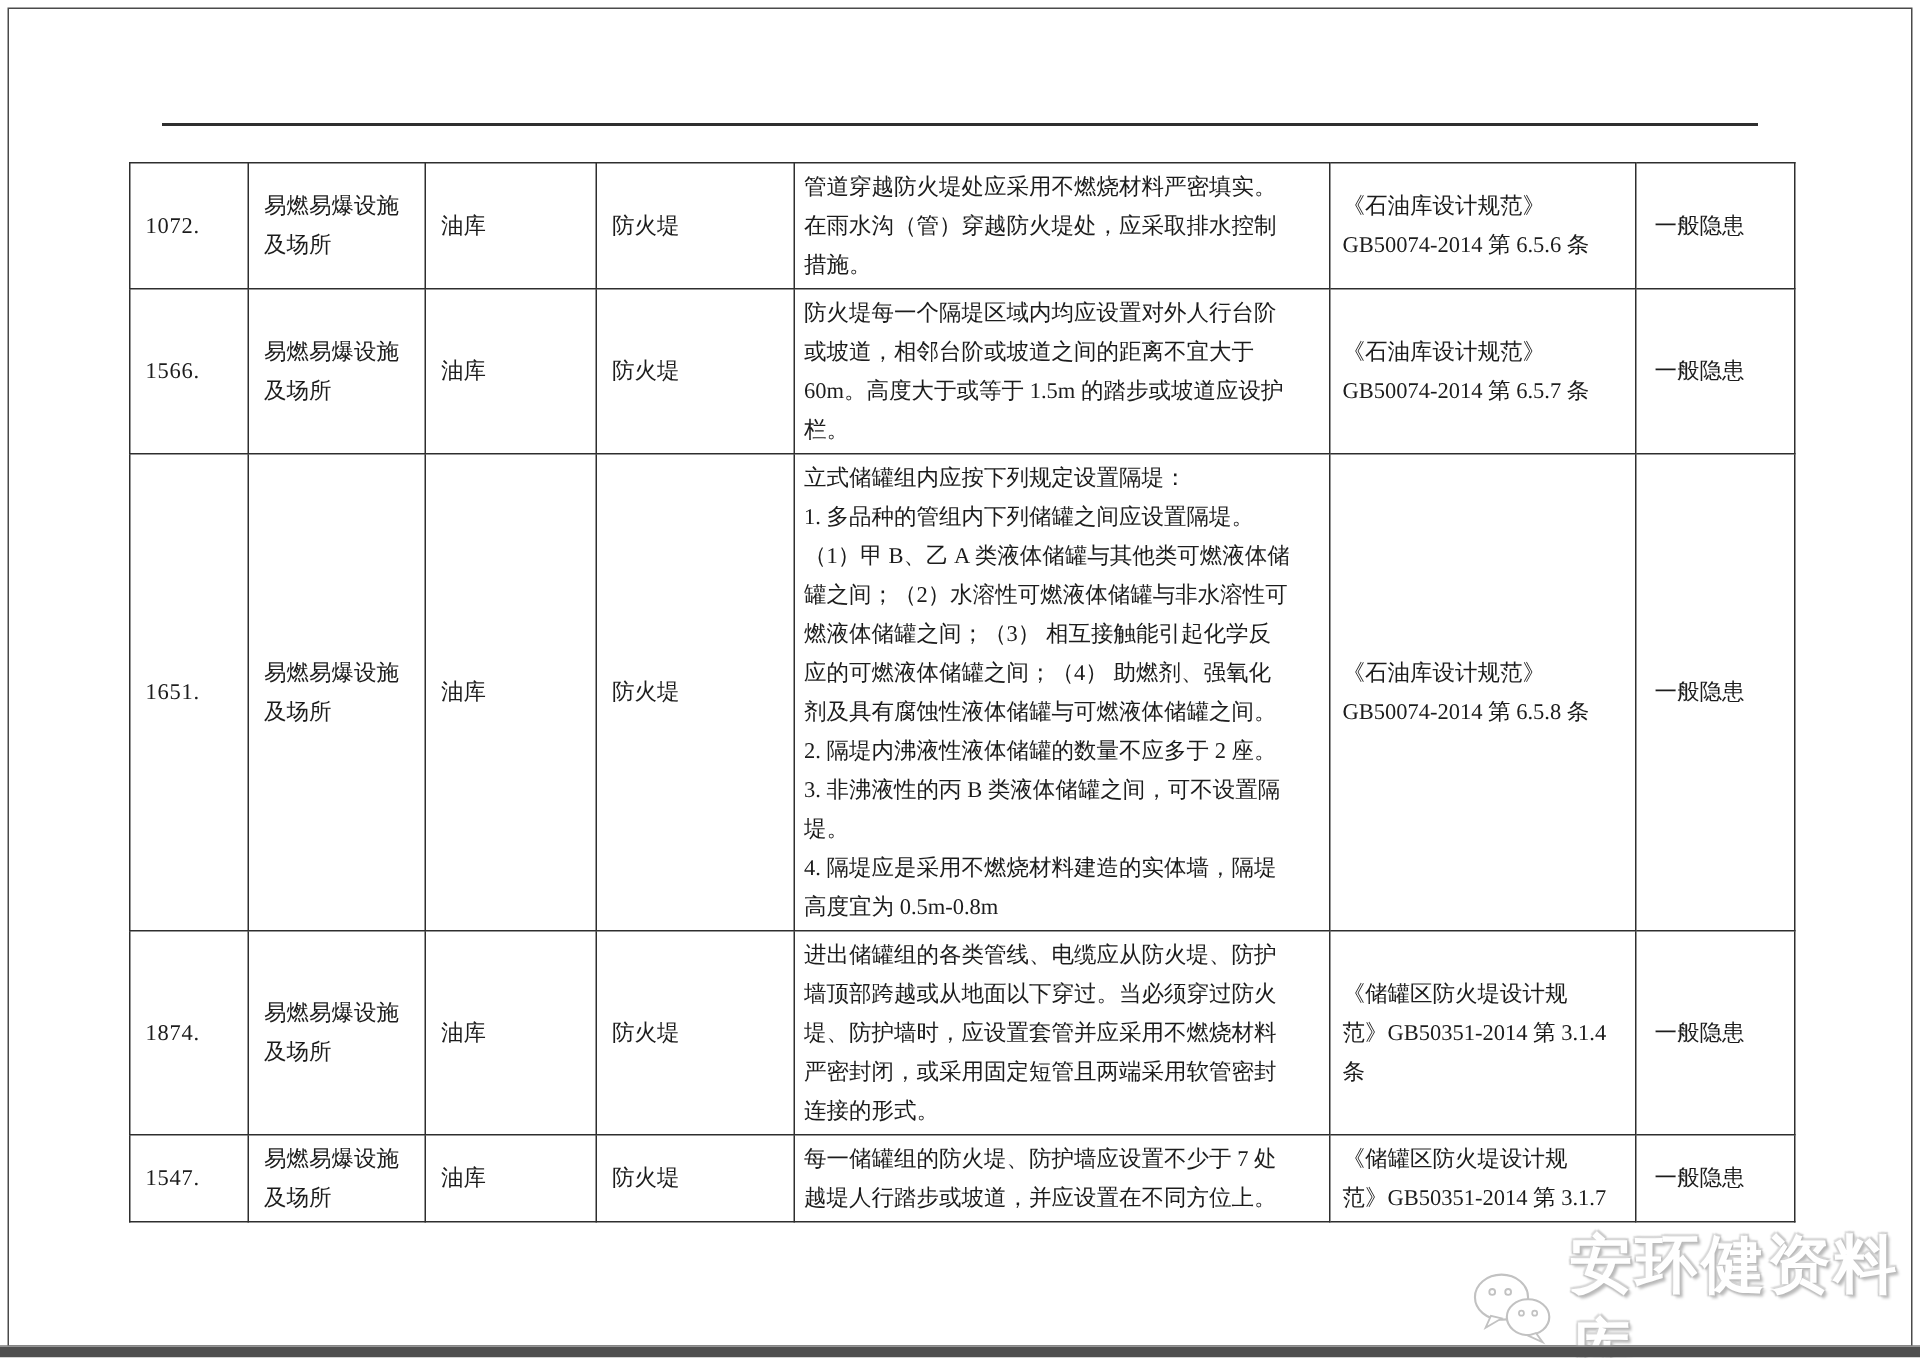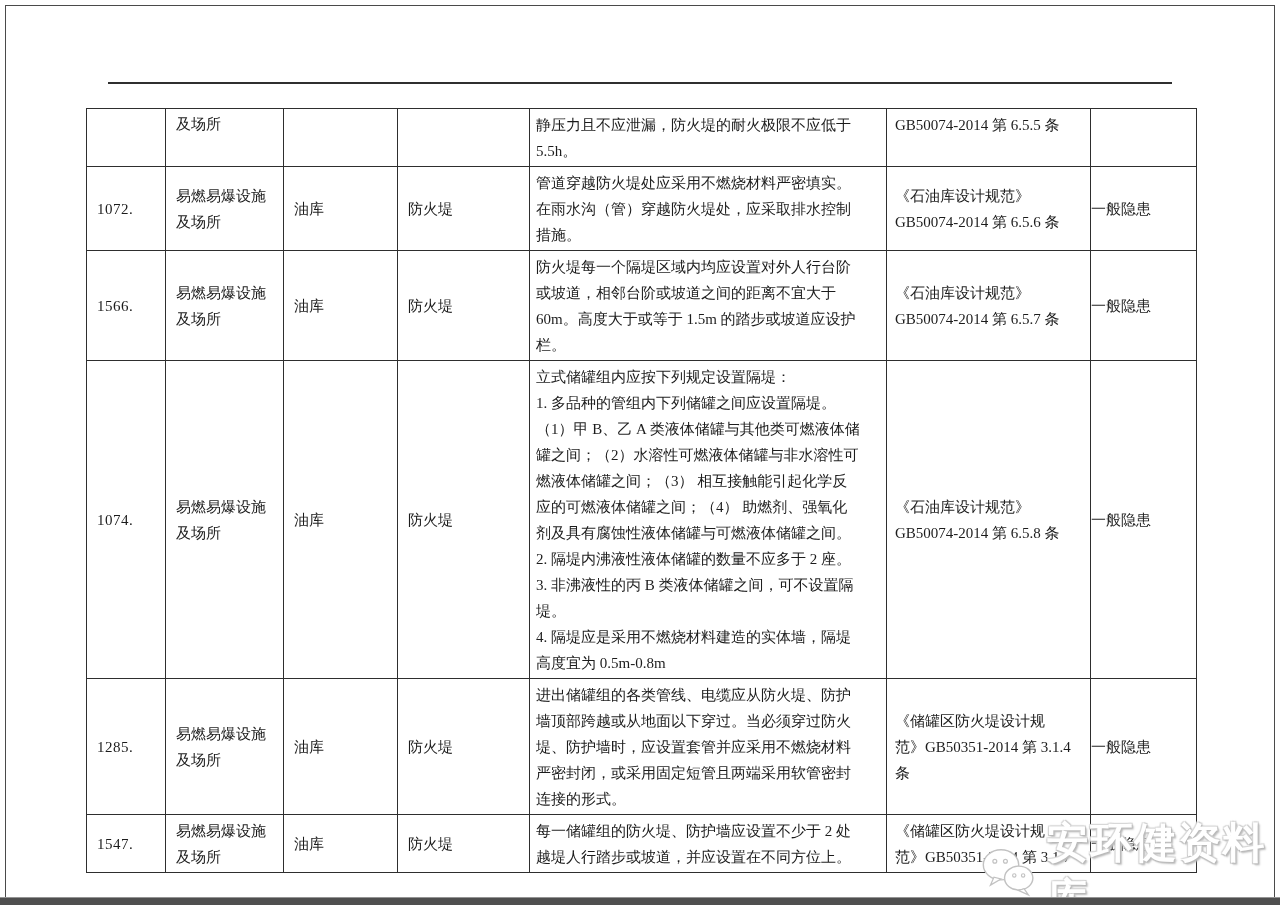--- a/index.html
+++ b/index.html
@@ -43,21 +43,21 @@
     padding: 3px 6px 2px 6px;
     line-height: 23.5px;
     vertical-align: top;
     white-space: pre-line;
   }
   td.c-ref {
     padding: 2px 6px 2px 8px;
     line-height: 29px;
     white-space: pre-line;
   }
-  td.c-lvl { padding-left: 0; }
+  td.c-lvl { padding-left: 12px; }
   tr.cont td { vertical-align: top; }
   tr.cont td.c-cat { padding-top: 2px; }
   tr.cont td.c-ref { line-height: 24px; padding-top: 4px; }
 
   .footer-brand {
     position: absolute;
     left: 978px; top: 815px;
     display: flex;
     align-items: center;
     gap: 10px;
@@ -91,30 +91,20 @@
   <colgroup>
     <col style="width:79px">
     <col style="width:118px">
     <col style="width:114px">
     <col style="width:132px">
     <col style="width:357px">
     <col style="width:204px">
     <col style="width:106px">
   </colgroup>
   <tbody>
-    <tr class="cont" style="height:52px">
-      <td class="c-num"></td>
-      <td class="c-cat">及场所</td>
-      <td class="c-fac"></td>
-      <td class="c-part"></td>
-      <td class="c-desc">静压力且不应泄漏，防火堤的耐火极限不应低于
-5.5h。</td>
-      <td class="c-ref">GB50074-2014 第 6.5.5 条</td>
-      <td class="c-lvl"></td>
-    </tr>
     <tr style="height:73px">
       <td class="c-num">1072.</td>
       <td class="c-cat">易燃易爆设施 及场所</td>
       <td class="c-fac">油库</td>
       <td class="c-part">防火堤</td>
       <td class="c-desc">管道穿越防火堤处应采用不燃烧材料严密填实。
 在雨水沟（管）穿越防火堤处，应采取排水控制
 措施。</td>
       <td class="c-ref">《石油库设计规范》
 GB50074-2014 第 6.5.6 条</td>
@@ -127,61 +117,61 @@
       <td class="c-part">防火堤</td>
       <td class="c-desc">防火堤每一个隔堤区域内均应设置对外人行台阶
 或坡道，相邻台阶或坡道之间的距离不宜大于
 60m。高度大于或等于 1.5m 的踏步或坡道应设护
 栏。</td>
       <td class="c-ref">《石油库设计规范》
 GB50074-2014 第 6.5.7 条</td>
       <td class="c-lvl">一般隐患</td>
     </tr>
     <tr style="height:290px">
-      <td class="c-num">1074.</td>
+      <td class="c-num">1651.</td>
       <td class="c-cat">易燃易爆设施 及场所</td>
       <td class="c-fac">油库</td>
       <td class="c-part">防火堤</td>
       <td class="c-desc">立式储罐组内应按下列规定设置隔堤：
 1. 多品种的管组内下列储罐之间应设置隔堤。
 （1）甲 B、乙 A 类液体储罐与其他类可燃液体储
 罐之间；（2）水溶性可燃液体储罐与非水溶性可
 燃液体储罐之间；（3） 相互接触能引起化学反
 应的可燃液体储罐之间；（4） 助燃剂、强氧化
 剂及具有腐蚀性液体储罐与可燃液体储罐之间。
 2. 隔堤内沸液性液体储罐的数量不应多于 2 座。
 3. 非沸液性的丙 B 类液体储罐之间，可不设置隔
 堤。
 4. 隔堤应是采用不燃烧材料建造的实体墙，隔堤
 高度宜为 0.5m-0.8m</td>
       <td class="c-ref">《石油库设计规范》
 GB50074-2014 第 6.5.8 条</td>
       <td class="c-lvl">一般隐患</td>
     </tr>
     <tr style="height:116px">
-      <td class="c-num">1285.</td>
+      <td class="c-num">1874.</td>
       <td class="c-cat">易燃易爆设施 及场所</td>
       <td class="c-fac">油库</td>
       <td class="c-part">防火堤</td>
       <td class="c-desc">进出储罐组的各类管线、电缆应从防火堤、防护
 墙顶部跨越或从地面以下穿过。当必须穿过防火
 堤、防护墙时，应设置套管并应采用不燃烧材料
 严密封闭，或采用固定短管且两端采用软管密封
 连接的形式。</td>
       <td class="c-ref">《储罐区防火堤设计规
 范》GB50351-2014 第 3.1.4
 条</td>
       <td class="c-lvl">一般隐患</td>
     </tr>
     <tr style="height:50px">
       <td class="c-num">1547.</td>
       <td class="c-cat">易燃易爆设施 及场所</td>
       <td class="c-fac">油库</td>
       <td class="c-part">防火堤</td>
-      <td class="c-desc">每一储罐组的防火堤、防护墙应设置不少于 2 处
+      <td class="c-desc">每一储罐组的防火堤、防护墙应设置不少于 7 处
 越堤人行踏步或坡道，并应设置在不同方位上。</td>
       <td class="c-ref">《储罐区防火堤设计规
 范》GB50351-2014 第 3.1.7</td>
       <td class="c-lvl">一般隐患</td>
     </tr>
   </tbody>
 </table>
 
 <div class="footer-brand">
   <svg class="wechat-icon" viewBox="0 0 66 58" xmlns="http://www.w3.org/2000/svg">

